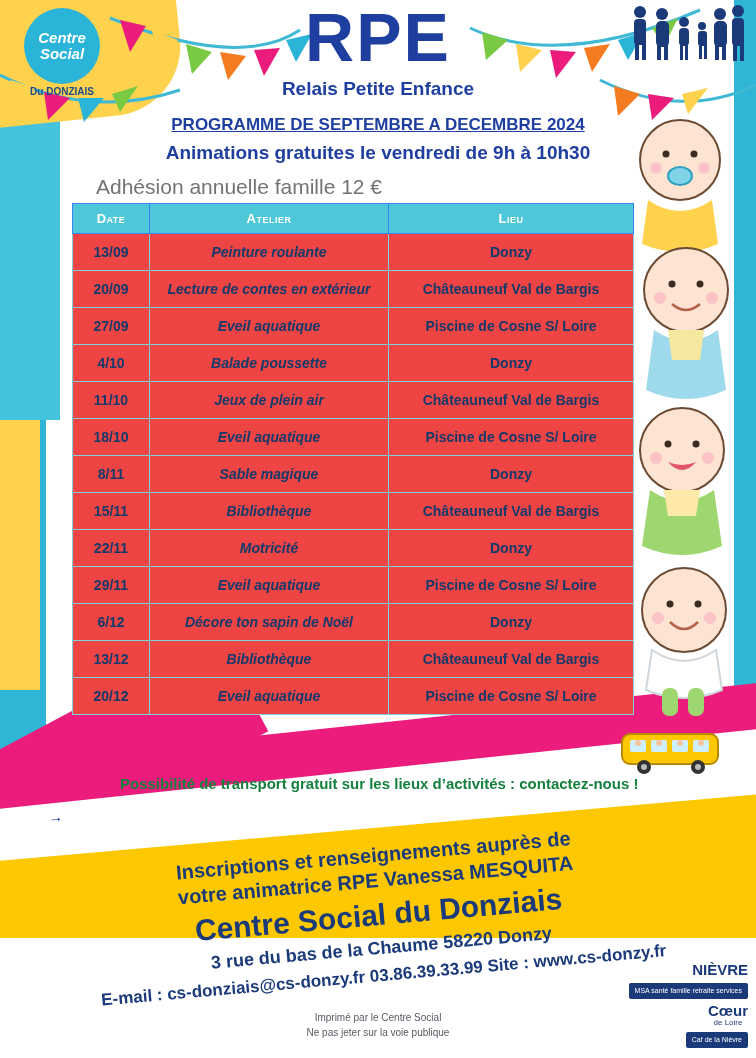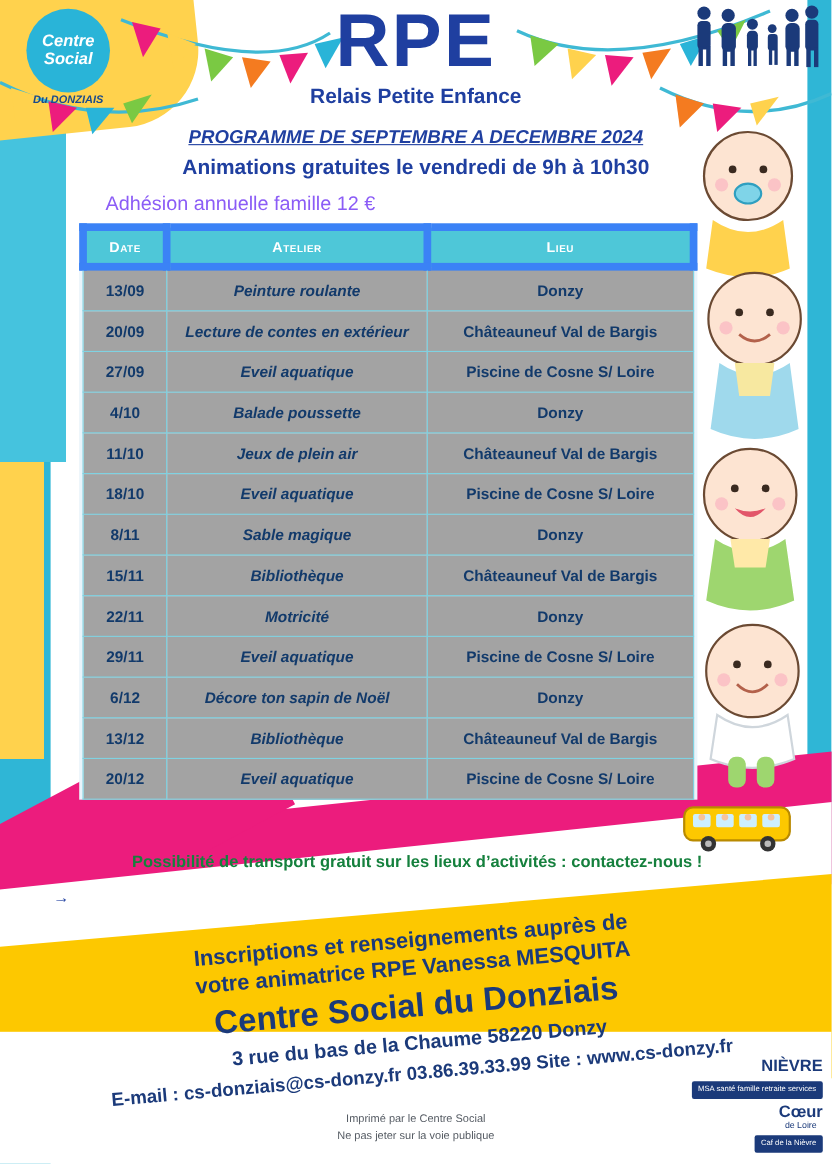--- a/index.html
+++ b/index.html
@@ -120,21 +120,20 @@
     align-items: center;
     justify-content: center;
     line-height: 1.05;
     text-align: center;
   }
   .logo-l1 { font-size: 15px; font-weight: bold; font-style: italic; }
   .logo-l2 { font-size: 15px; font-weight: bold; font-style: italic; }
   .logo-sub {
     font-size: 10px;
     font-weight: bold;
-    font-style: italic;
     color: #1a4b8c;
     margin-top: 2px;
   }
 
   
   .title-rpe {
     position: absolute;
     top: -2px; left: 0; width: 756px;
     text-align: center;
     font-size: 68px;
@@ -155,21 +154,20 @@
   }
   .prog-line {
     position: absolute;
     top: 115px; left: 0; width: 756px;
     text-align: center;
     font-size: 17px;
     font-weight: bold;
     color: #1f3fa0;
     text-decoration: underline;
     z-index: 6;
-    font-style: italic;
   }
   .anim-line {
     position: absolute;
     top: 142px; left: 0; width: 756px;
     text-align: center;
     font-size: 19px;
     font-weight: bold;
     color: #1f3fa0;
     z-index: 6;
   }
@@ -181,22 +179,22 @@
     justify-content: space-between;
     z-index: 6;
   }
   .insc-oblig {
     font-size: 17px;
     color: #e5007d;
     text-decoration: underline;
     font-weight: normal;
   }
   .adhesion {
-    font-size: 18px;
-    color: #8b5cf6;
+    font-size: 21px;
+    color: #737373;
   }
 
   
   .table-wrap {
     position: absolute;
     left: 72px; top: 203px;
     width: 562px;
     z-index: 6;
   }
   table.prog {
@@ -204,31 +202,31 @@
     width: 562px;
     background: #eaf4fb;
   }
   table.prog th {
     background: #4ec7d8;
     color: #ffffff;
     font-size: 13px;
     font-weight: bold;
     letter-spacing: 0.5px;
     padding: 7px 2px;
-    border: 7px solid #3b82f6;
+    border: 1px solid #3b82f6;
     font-variant: small-caps;
     text-transform: capitalize;
   }
   table.prog td {
     border: 1px solid #7fd2e2;
     text-align: center;
     font-size: 14px;
     color: #123a6b;
     padding: 10px 4px;
-    background: #a3a3a3;
+    background: #ef4444;
   }
   td.c-date { width: 68px; font-weight: bold; }
   td.c-atelier { width: 230px; font-style: italic; font-weight: bold; }
   td.c-lieu { width: 236px; font-weight: bold; }
 
   
   .babies {
     position: absolute;
     right: 8px; top: 100px;
     width: 120px; height: 620px;

